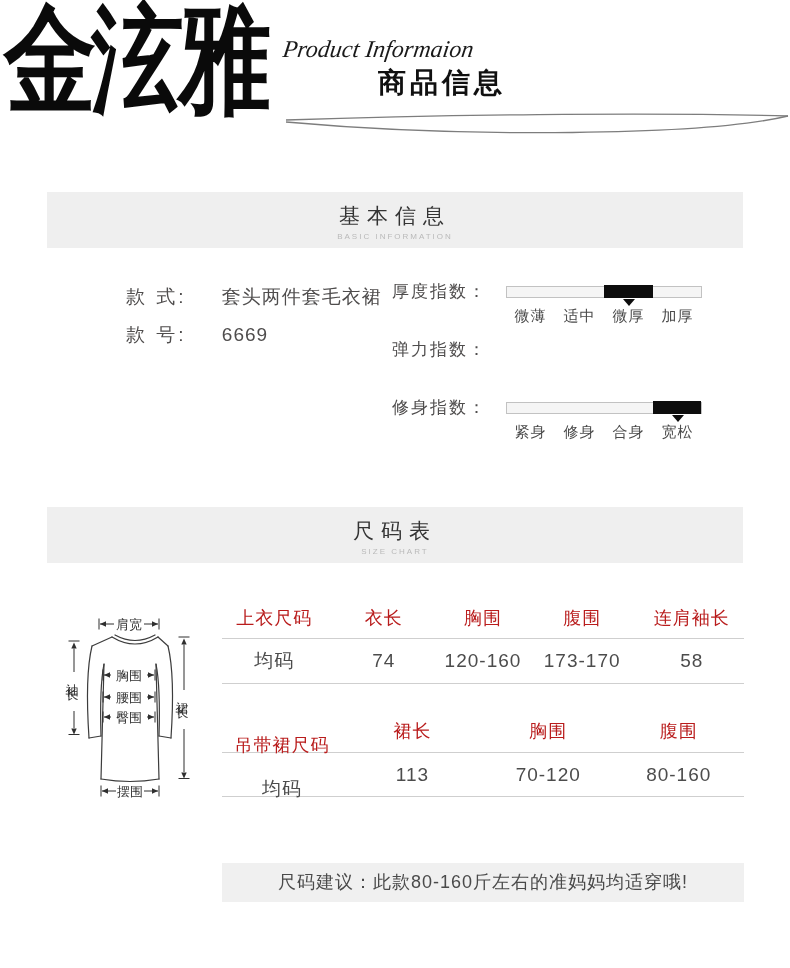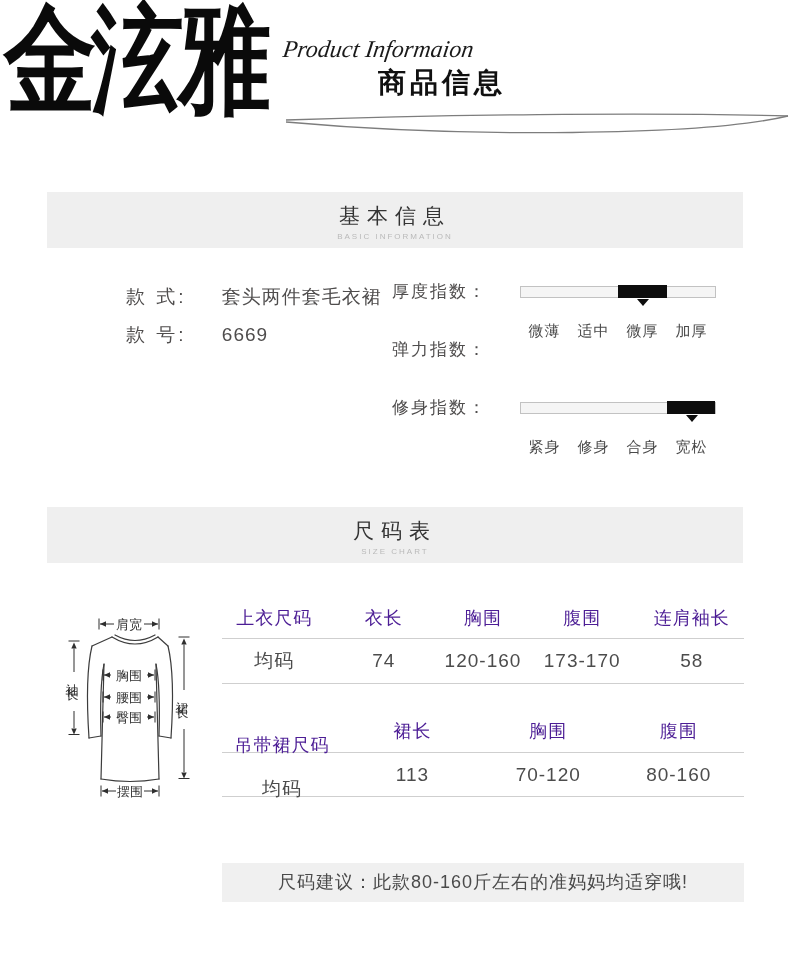--- a/index.html
+++ b/index.html
@@ -20,40 +20,40 @@
   .banner{position:absolute;left:47px;width:696px;height:56px;background:#efefef;text-align:center;}
   .banner-title{padding-top:10px;font-size:21px;letter-spacing:7px;color:#333333;}
   .banner-sub{margin-top:2px;font-size:8px;letter-spacing:2px;color:#b9b9b9;}
 
   
   .field-row{position:absolute;left:82px;font-size:19px;color:#4f4d4d;white-space:nowrap;}
   .field-label{letter-spacing:3px;margin-left:44px;}
   .field-value{margin-left:30px;letter-spacing:1px;}
 
   
-  .ind-row{position:absolute;left:392px;display:flex;align-items:flex-start;gap:14px;}
+  .ind-row{position:absolute;left:392px;display:flex;align-items:flex-start;}
   .ind-label{font-size:17px;letter-spacing:2px;color:#4f4d4d;line-height:22px;
              min-width:108px;white-space:nowrap;}
   .ind-bar{position:relative;margin-left:6px;width:196px;}
   .ind-track{position:relative;margin-top:5px;height:10px;background:#f5f5f5;border:1px solid #c2c2c2;}
   .ind-fill{position:absolute;top:-2px;left:0;width:25%;height:13px;background:#0d0d0d;}
   .ind-tri{position:absolute;top:18px;left:0;width:0;height:0;
            border-left:6px solid transparent;border-right:6px solid transparent;
            border-top:7px solid #0d0d0d;}
-  .ind-levels{display:flex;margin-top:24px;}
+  .ind-levels{display:flex;margin-top:9px;}
   .ind-levels span{flex:1;text-align:center;font-size:15px;color:#4a4a4a;letter-spacing:1px;}
 
   
   .diagram{position:absolute;left:55px;top:593px;}
 
   
   .tbl{position:absolute;left:222px;width:522px;}
   .tbl-row{display:flex;align-items:center;border-bottom:1px solid #cfcfcf;}
   .cell{text-align:center;letter-spacing:1px;}
-  .tbl-head .cell{font-size:18px;color:#4c1d95;}
+  .tbl-head .cell{font-size:18px;color:#b91c1c;}
   .tbl-data .cell{font-size:19px;color:#4c4c4c;}
   .w20{width:20%;} .w22{width:22%;} .w16{width:16%;}
   .w23{width:23%;margin-top:28px;} .w27{width:27%;} .w25{width:25%;}
 
   .unit-note{position:absolute;left:222px;top:812px;width:522px;text-align:center;
              font-size:15px;font-weight:600;color:#3d3d3d;letter-spacing:0.5px;}
   .suggestion{position:absolute;left:222px;top:863px;width:522px;height:39px;background:#f0f0f0;
               text-align:center;line-height:39px;font-size:18px;color:#4a4a4a;letter-spacing:1px;}
 </style>
 </head>

